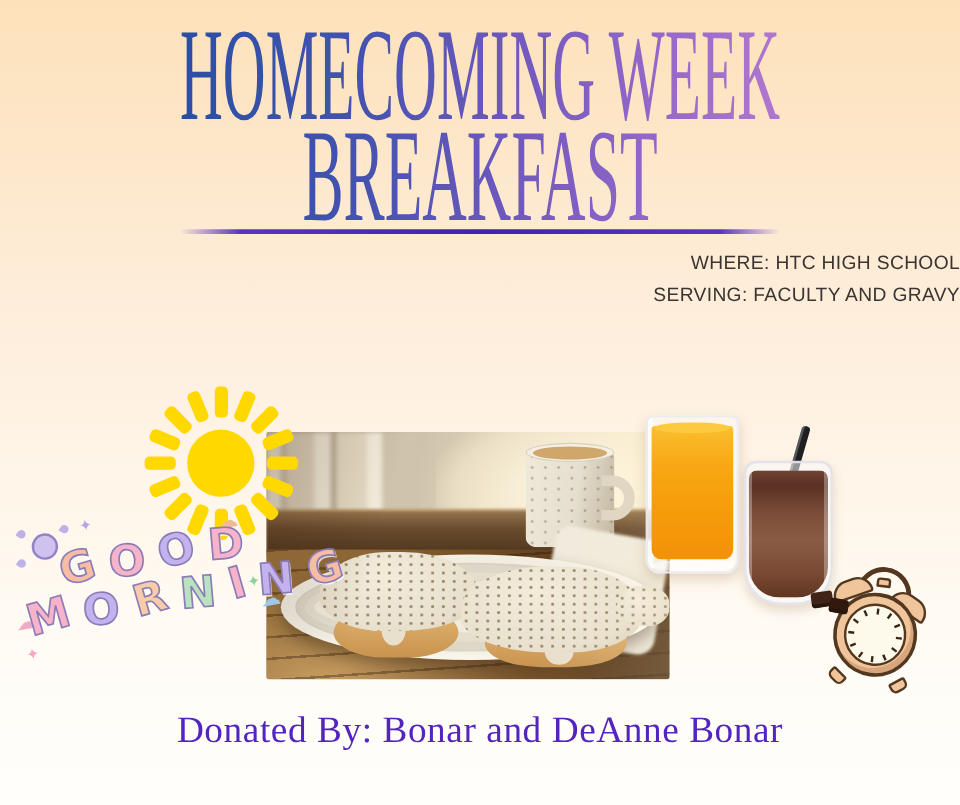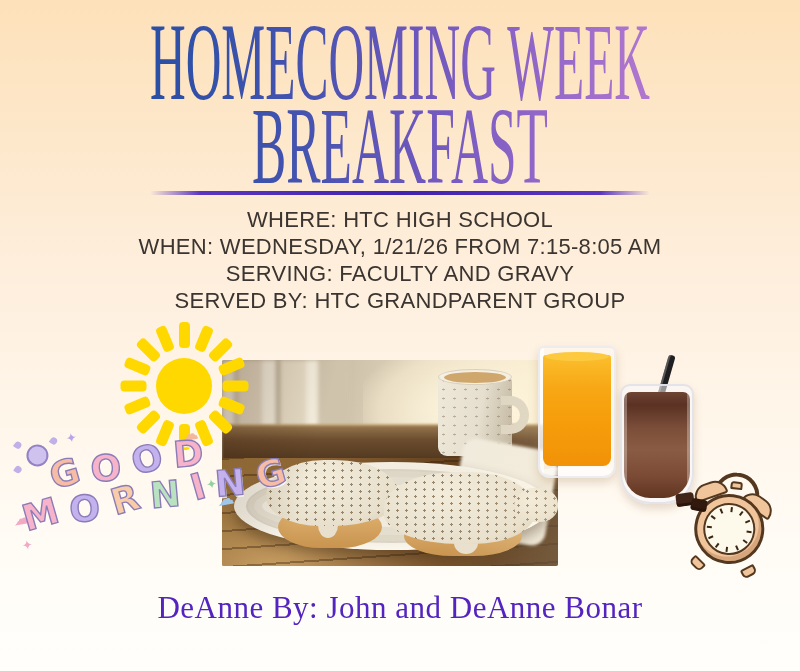--- a/index.html
+++ b/index.html
@@ -12,22 +12,22 @@
   
   .title-svg { position:absolute; left:0; top:0; }
   .title-text { font-family:"Liberation Serif", serif; font-size:110px; font-weight:normal; }
 
   .divider {
     position:absolute; left:150px; top:191px; width:500px; height:4px; border-radius:2px;
     background:linear-gradient(90deg, rgba(90,60,190,0) 0%, #5a36c0 10%, #4023ae 50%, #5a36c0 90%, rgba(90,60,190,0) 100%);
   }
 
   
-  .details { position:absolute; top:206px; left:0; width:100%; text-align:center;
-    color:#3a3531; font-size:22px; line-height:27px; letter-spacing:0.3px; }
+  .details { position:absolute; top:206px; left:0; width:100%; text-align:right;
+    color:#3a3531; font-size:16px; line-height:27px; letter-spacing:0.3px; }
 
   
   .sun { position:absolute; left:114px; top:316px; width:140px; height:140px; z-index:5; }
   .sun-core { position:absolute; left:50%; top:50%; width:56px; height:56px; margin:-28px 0 0 -28px;
     border-radius:50%; background:#ffd800; }
   .ray { position:absolute; left:50%; top:50%; width:11px; height:26px; margin:-13px 0 0 -5.5px;
     background:#ffd800; border-radius:4px; transform:rotate(var(--a)) translateY(-51px); }
 
   
   .photo { position:absolute; left:222px; top:360px; width:336px; height:206px; overflow:hidden;
@@ -172,23 +172,21 @@
         <stop offset="1" stop-color="#b077cf"></stop>
       </linearGradient>
     </defs>
     <text class="title-text" x="400" y="99" text-anchor="middle" textLength="500" lengthAdjust="spacingAndGlyphs" fill="url(#titleGrad)">HOMECOMING WEEK</text>
     <text class="title-text" x="400" y="183" text-anchor="middle" textLength="296" lengthAdjust="spacingAndGlyphs" fill="url(#titleGrad)">BREAKFAST</text>
   </svg>
   <div class="divider"></div>
 
   <div class="details">
     <p>WHERE: HTC HIGH SCHOOL</p>
-    <p>WHEN: WEDNESDAY, 1/21/26 FROM 7:15-8:05 AM</p>
     <p>SERVING: FACULTY AND GRAVY</p>
-    <p>SERVED BY: HTC GRANDPARENT GROUP</p>
   </div>
 
   <div class="sun">
     <span class="ray" style="--a:0deg"></span>
     <span class="ray" style="--a:22.5deg"></span>
     <span class="ray" style="--a:45deg"></span>
     <span class="ray" style="--a:67.5deg"></span>
     <span class="ray" style="--a:90deg"></span>
     <span class="ray" style="--a:112.5deg"></span>
     <span class="ray" style="--a:135deg"></span>
@@ -288,15 +286,15 @@
       <span class="bubble lp">M</span>
       <span class="bubble ll">O</span>
       <span class="bubble lpe">R</span>
       <span class="bubble lm">N</span>
       <span class="bubble lp">I</span>
       <span class="bubble ll">N</span>
       <span class="bubble ls">G</span>
     </div>
   </div>
 
-  <div class="donated">DeAnne By: John and DeAnne Bonar</div>
+  <div class="donated">Donated By: Bonar and DeAnne Bonar</div>
 
 </div>
 
 </body></html>

